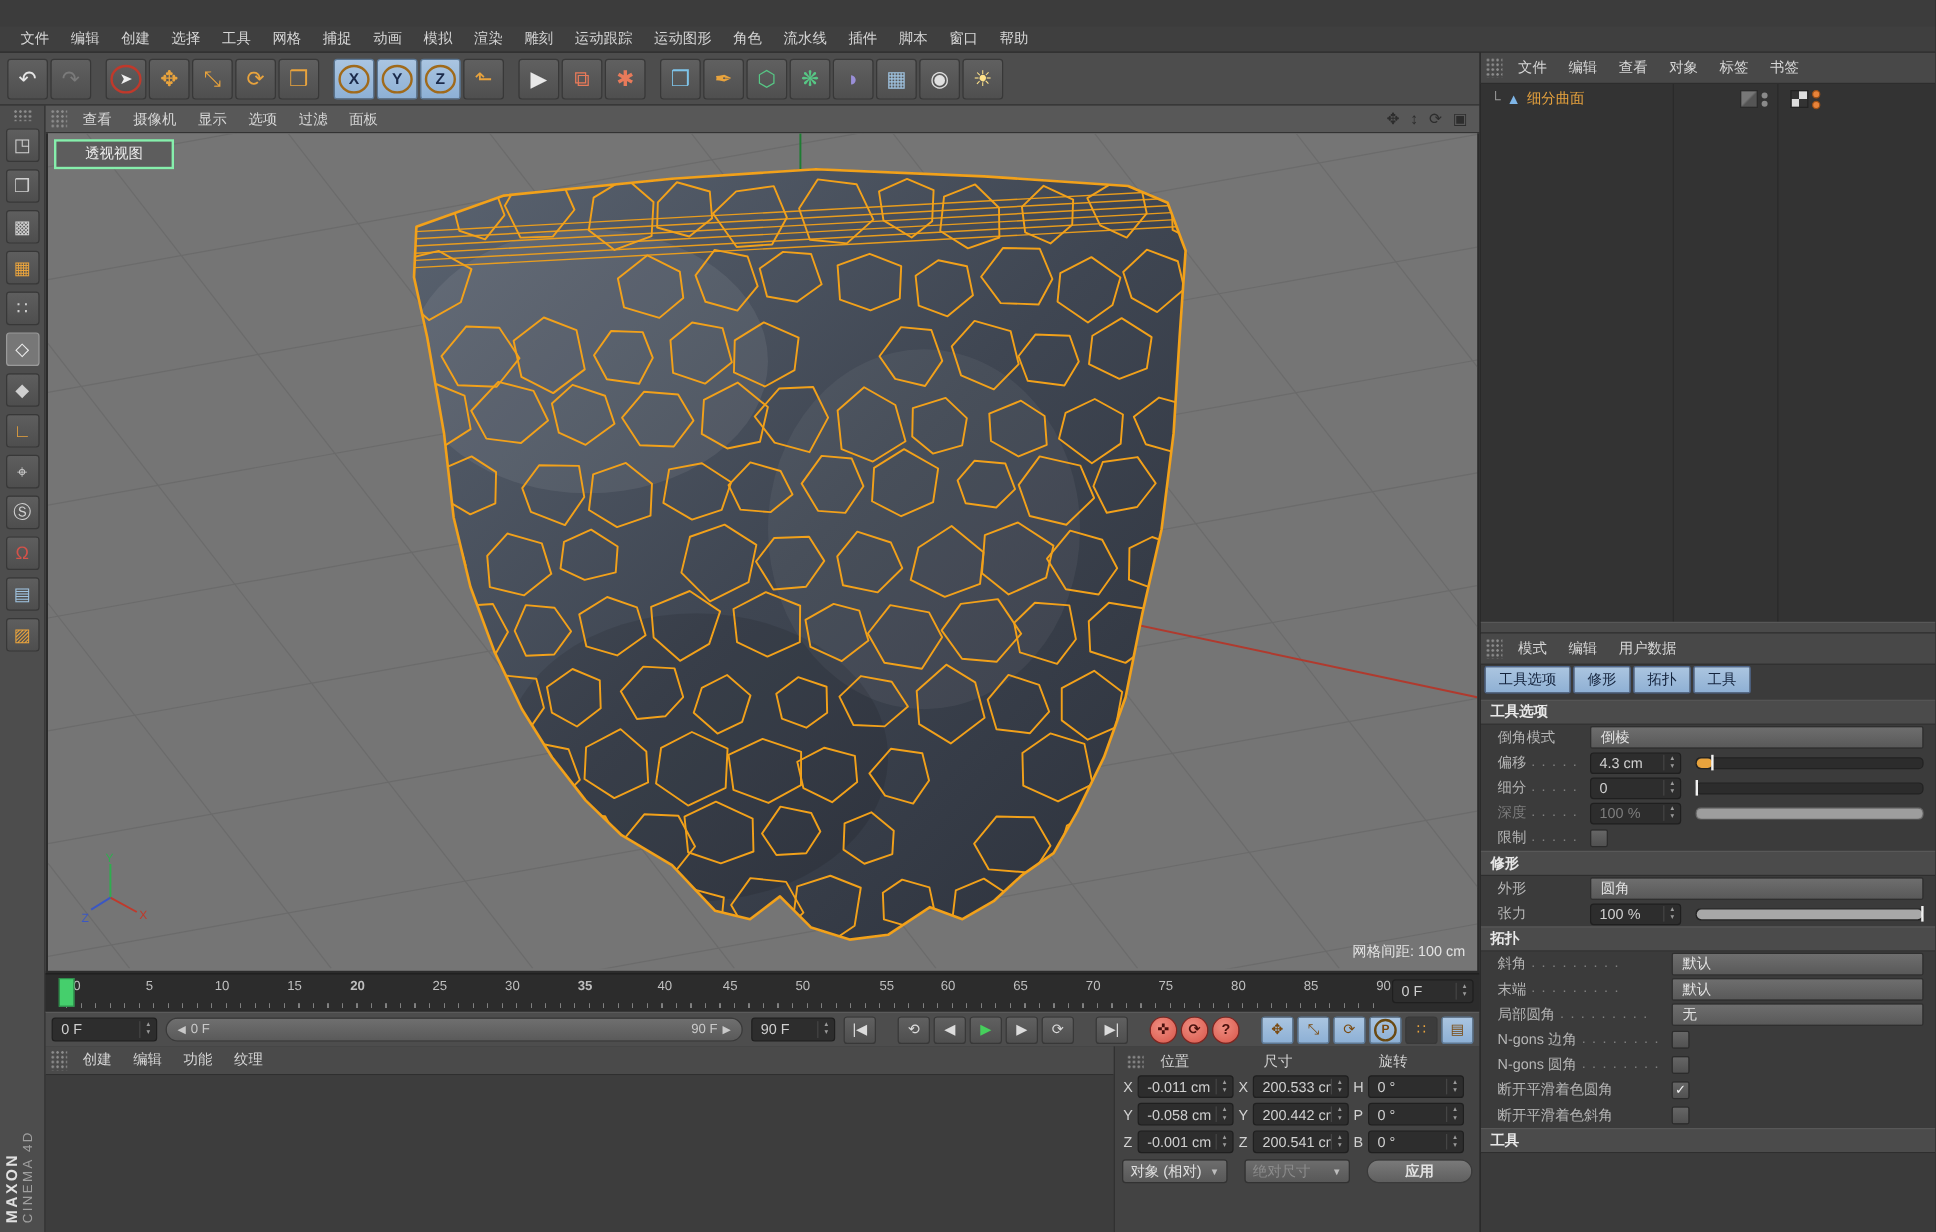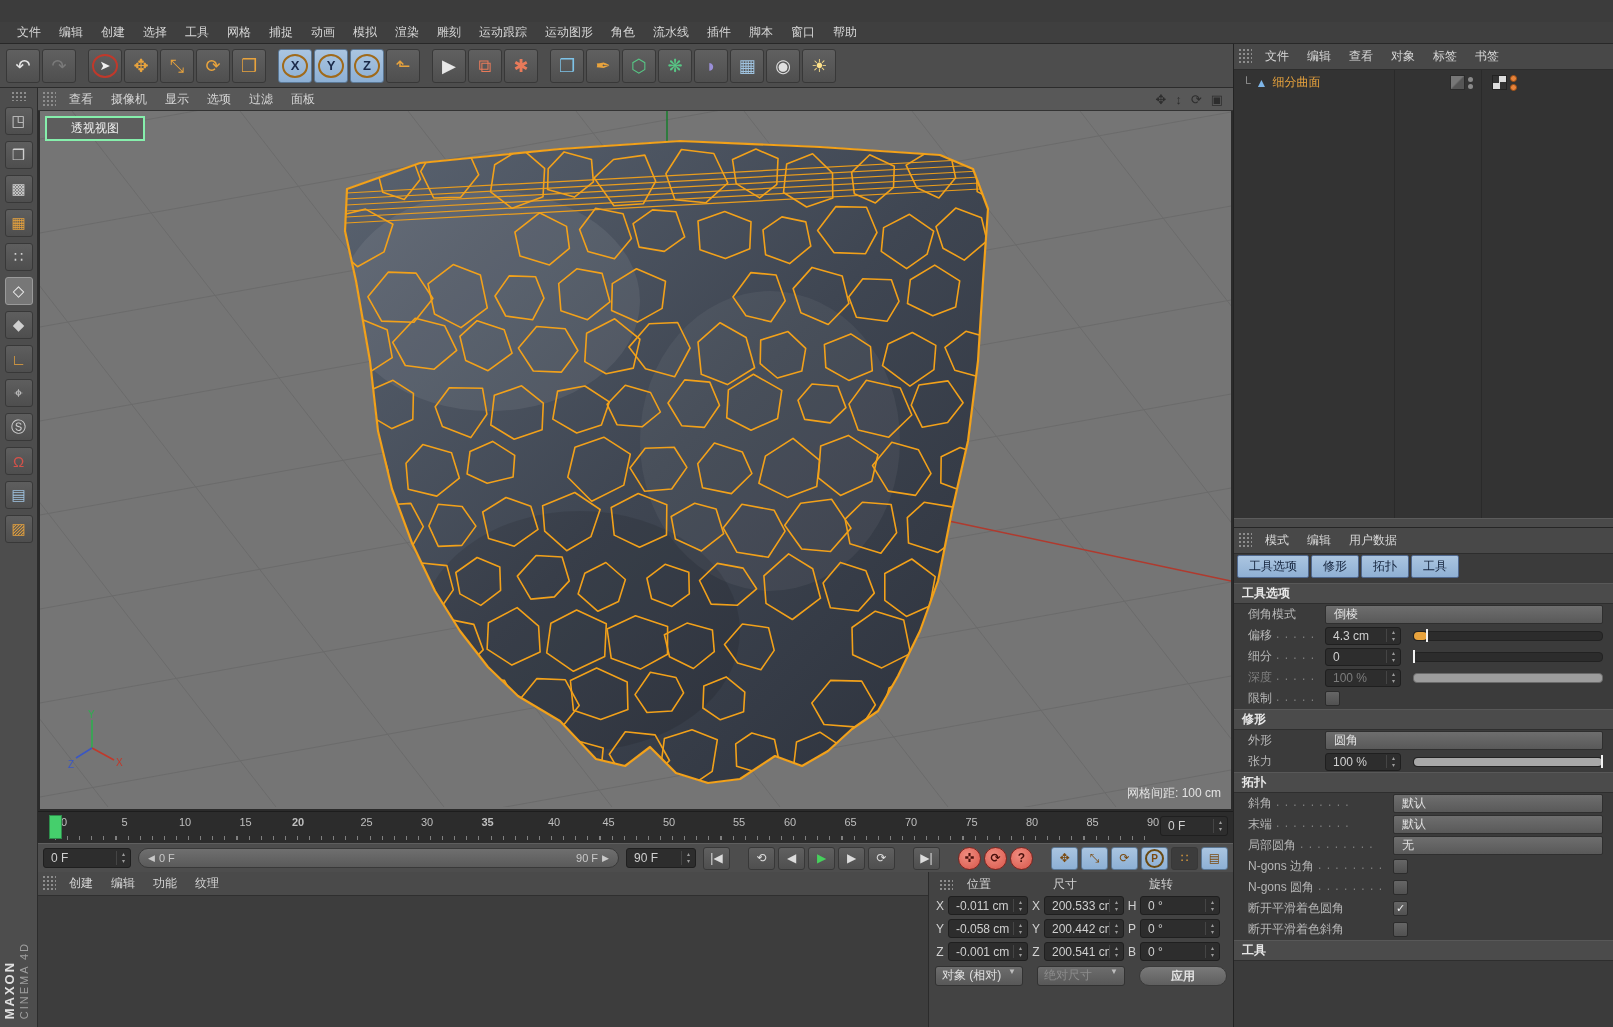--- a/index.html
+++ b/index.html
@@ -85,21 +85,21 @@
   .mat-menu{height:23px;background:#4a4a4a;border-bottom:1px solid #2f2f2f;display:flex;align-items:center;flex:0 0 auto;}
   .mat-body{flex:1;background:#3d3d3d;}
   .coord-col{flex:1;background:#434343;padding:3px 6px;box-sizing:border-box;display:flex;flex-direction:column;}
   .coord-head{display:flex;align-items:center;height:19px;color:#d2d2d2;flex:0 0 auto;}
   .coord-head .h1{margin-left:10px;width:86px;} .coord-head .h2{width:96px;} .coord-head .h3{}
   .c-row{display:flex;align-items:center;height:23px;gap:3px;}
   .c-axis{width:10px;text-align:center;color:#d2d2d2;flex:0 0 auto;}
   .c-field{width:80px;flex:0 0 auto;height:19px;}
   .coord-foot{display:flex;align-items:center;gap:14px;margin-top:3px;}
   .c-drop{width:88px;height:20px;background:linear-gradient(#6d6d6d,#585858);border:1px solid #323232;
-          border-radius:3px;display:flex;align-items:flex-start;padding:0 6px;box-sizing:border-box;color:#e0e0e0;}
+          border-radius:3px;display:flex;align-items:center;padding:0 6px;box-sizing:border-box;color:#e0e0e0;}
   .c-drop .dd{margin-left:auto;font-size:8px;color:#bdbdbd;}
   .c-drop.dis{color:#8c8c8c;}
   .apply-btn{width:88px;height:20px;border-radius:10px;background:linear-gradient(#7a7a7a,#5f5f5f);
              border:1px solid #3a3a3a;color:#e2e2e2;display:flex;align-items:center;justify-content:center;box-sizing:border-box;font-weight:bold;}
   
   .right-panel{position:absolute;left:1233px;top:44px;width:380px;height:983px;background:#3a3a3a;
                border-left:1px solid #232323;display:flex;flex-direction:column;box-sizing:border-box;}
   .pm-row{height:25px;background:#484848;border-bottom:1px solid #2d2d2d;display:flex;align-items:center;flex:0 0 auto;}
   .om-tree{height:448px;background:#333;position:relative;flex:0 0 auto;overflow:hidden;}
   .om-col-line{position:absolute;top:0;bottom:0;width:1px;background:#2a2a2a;}

